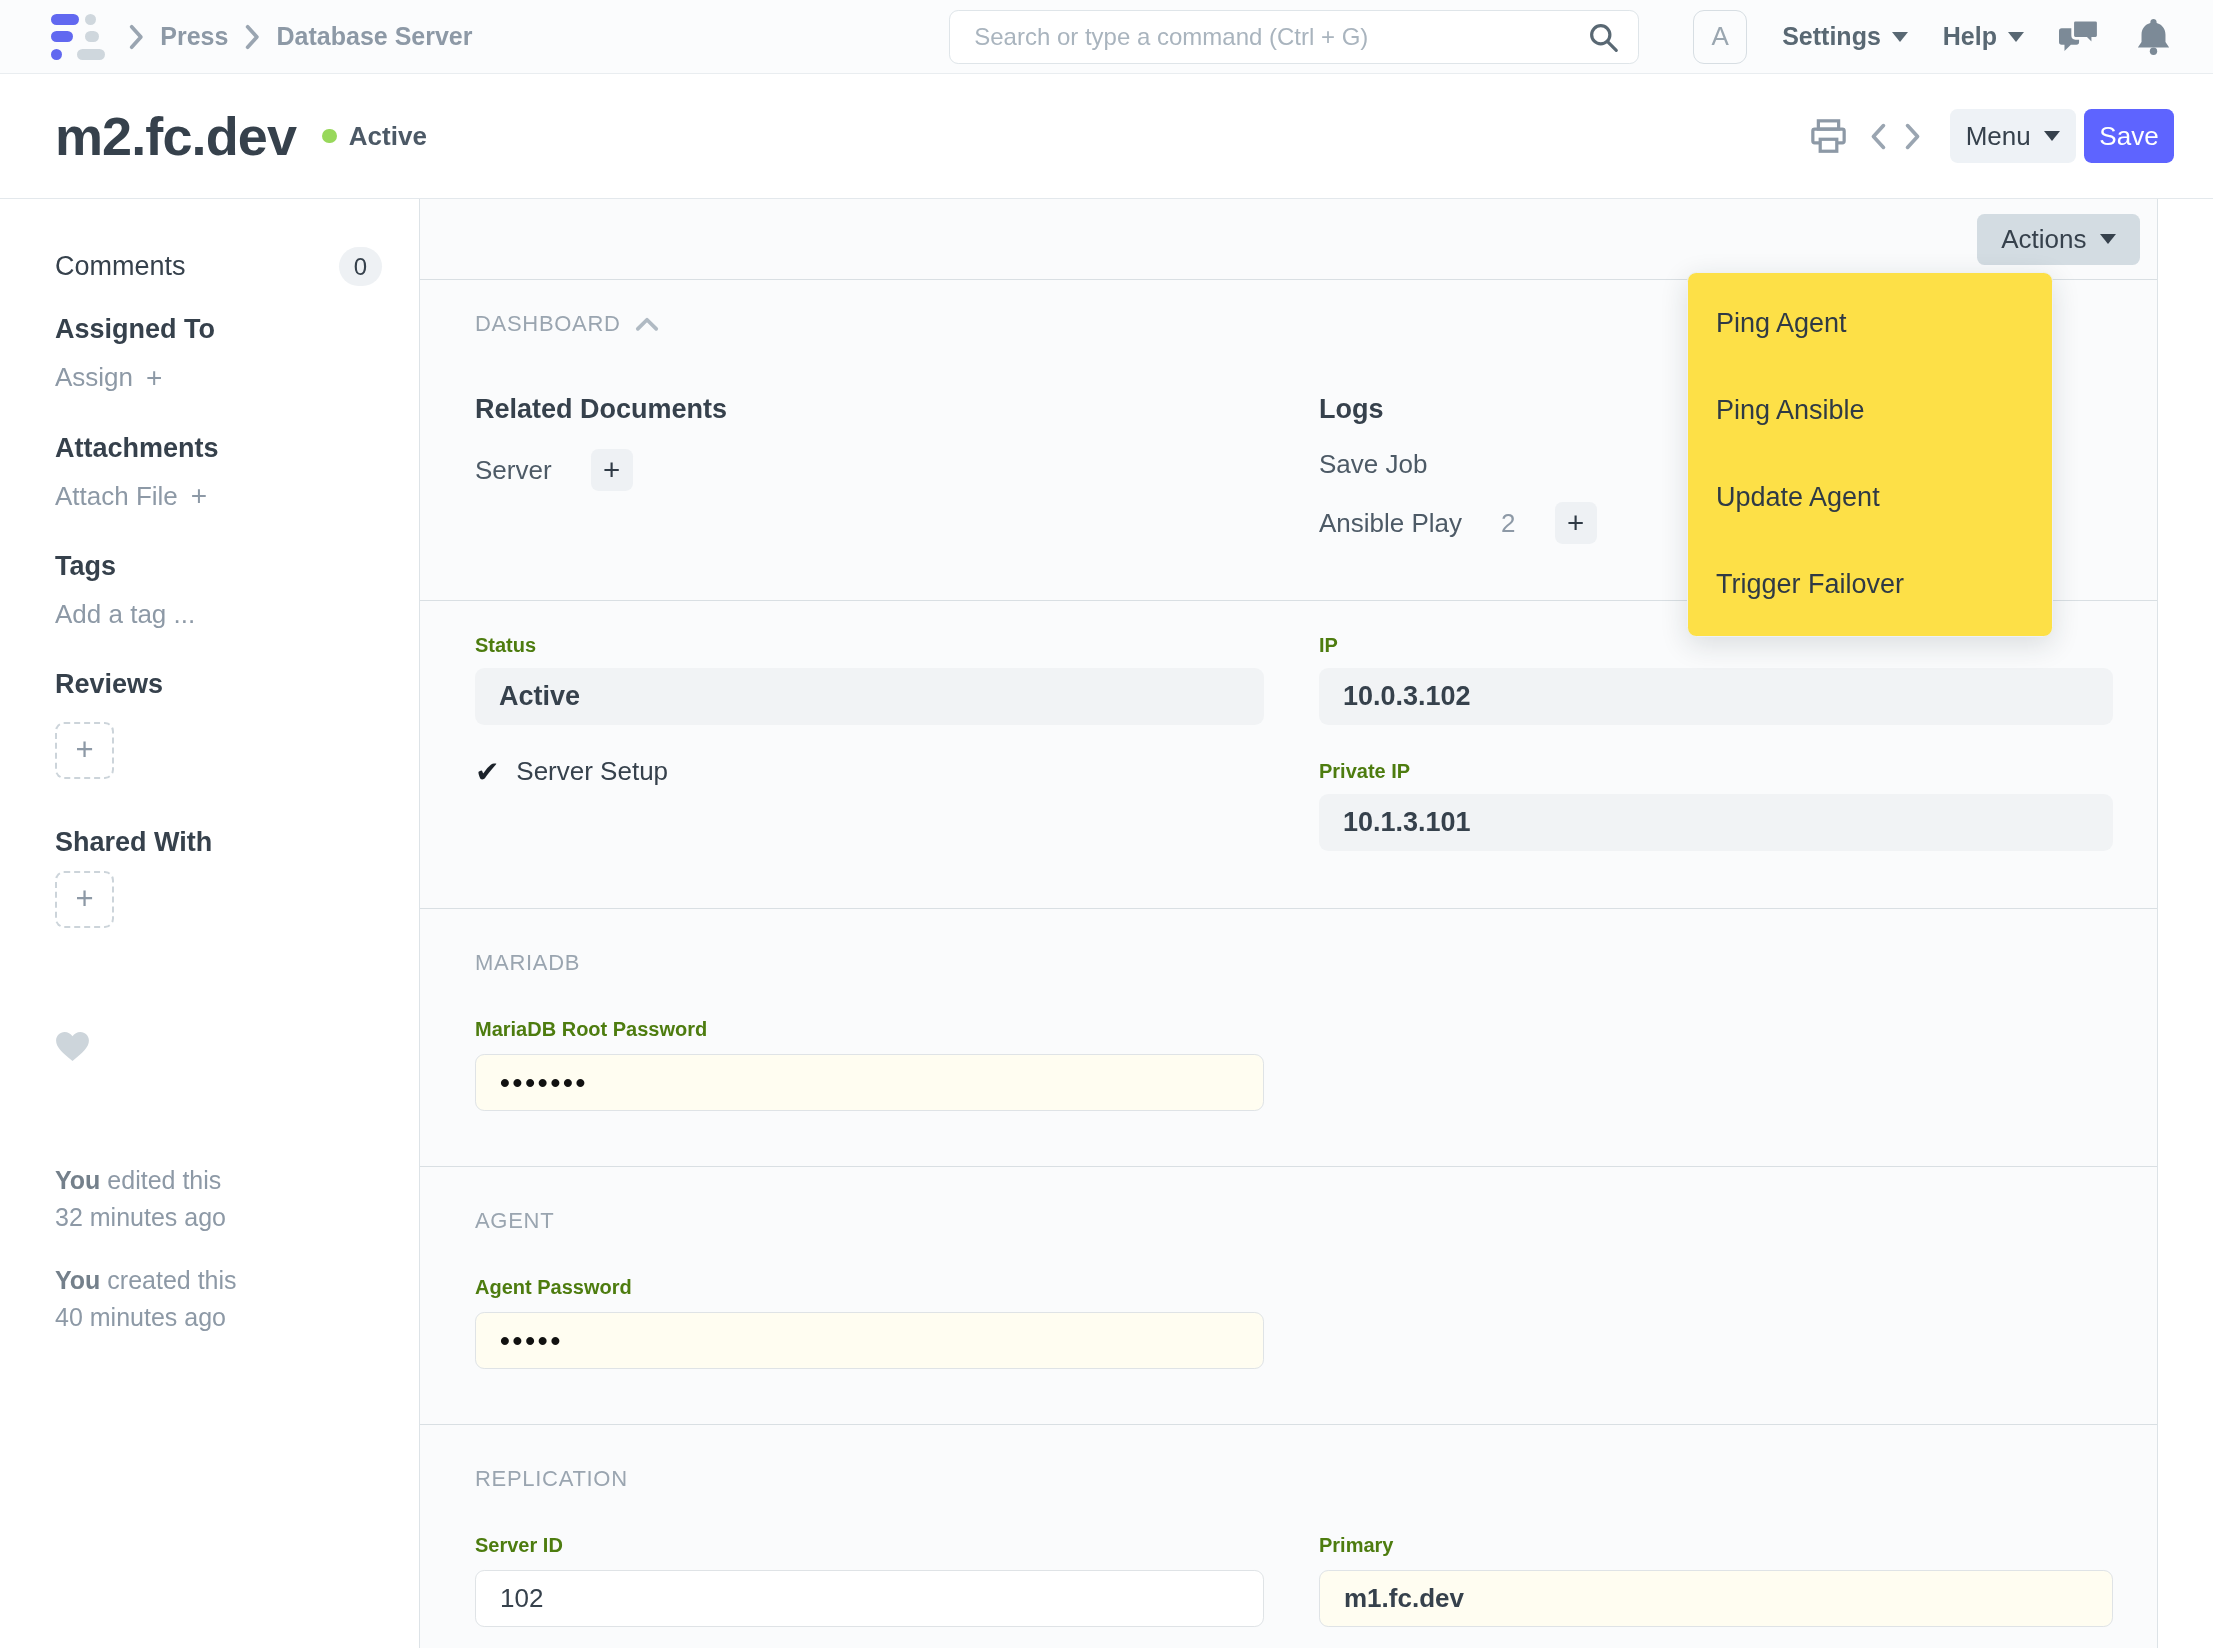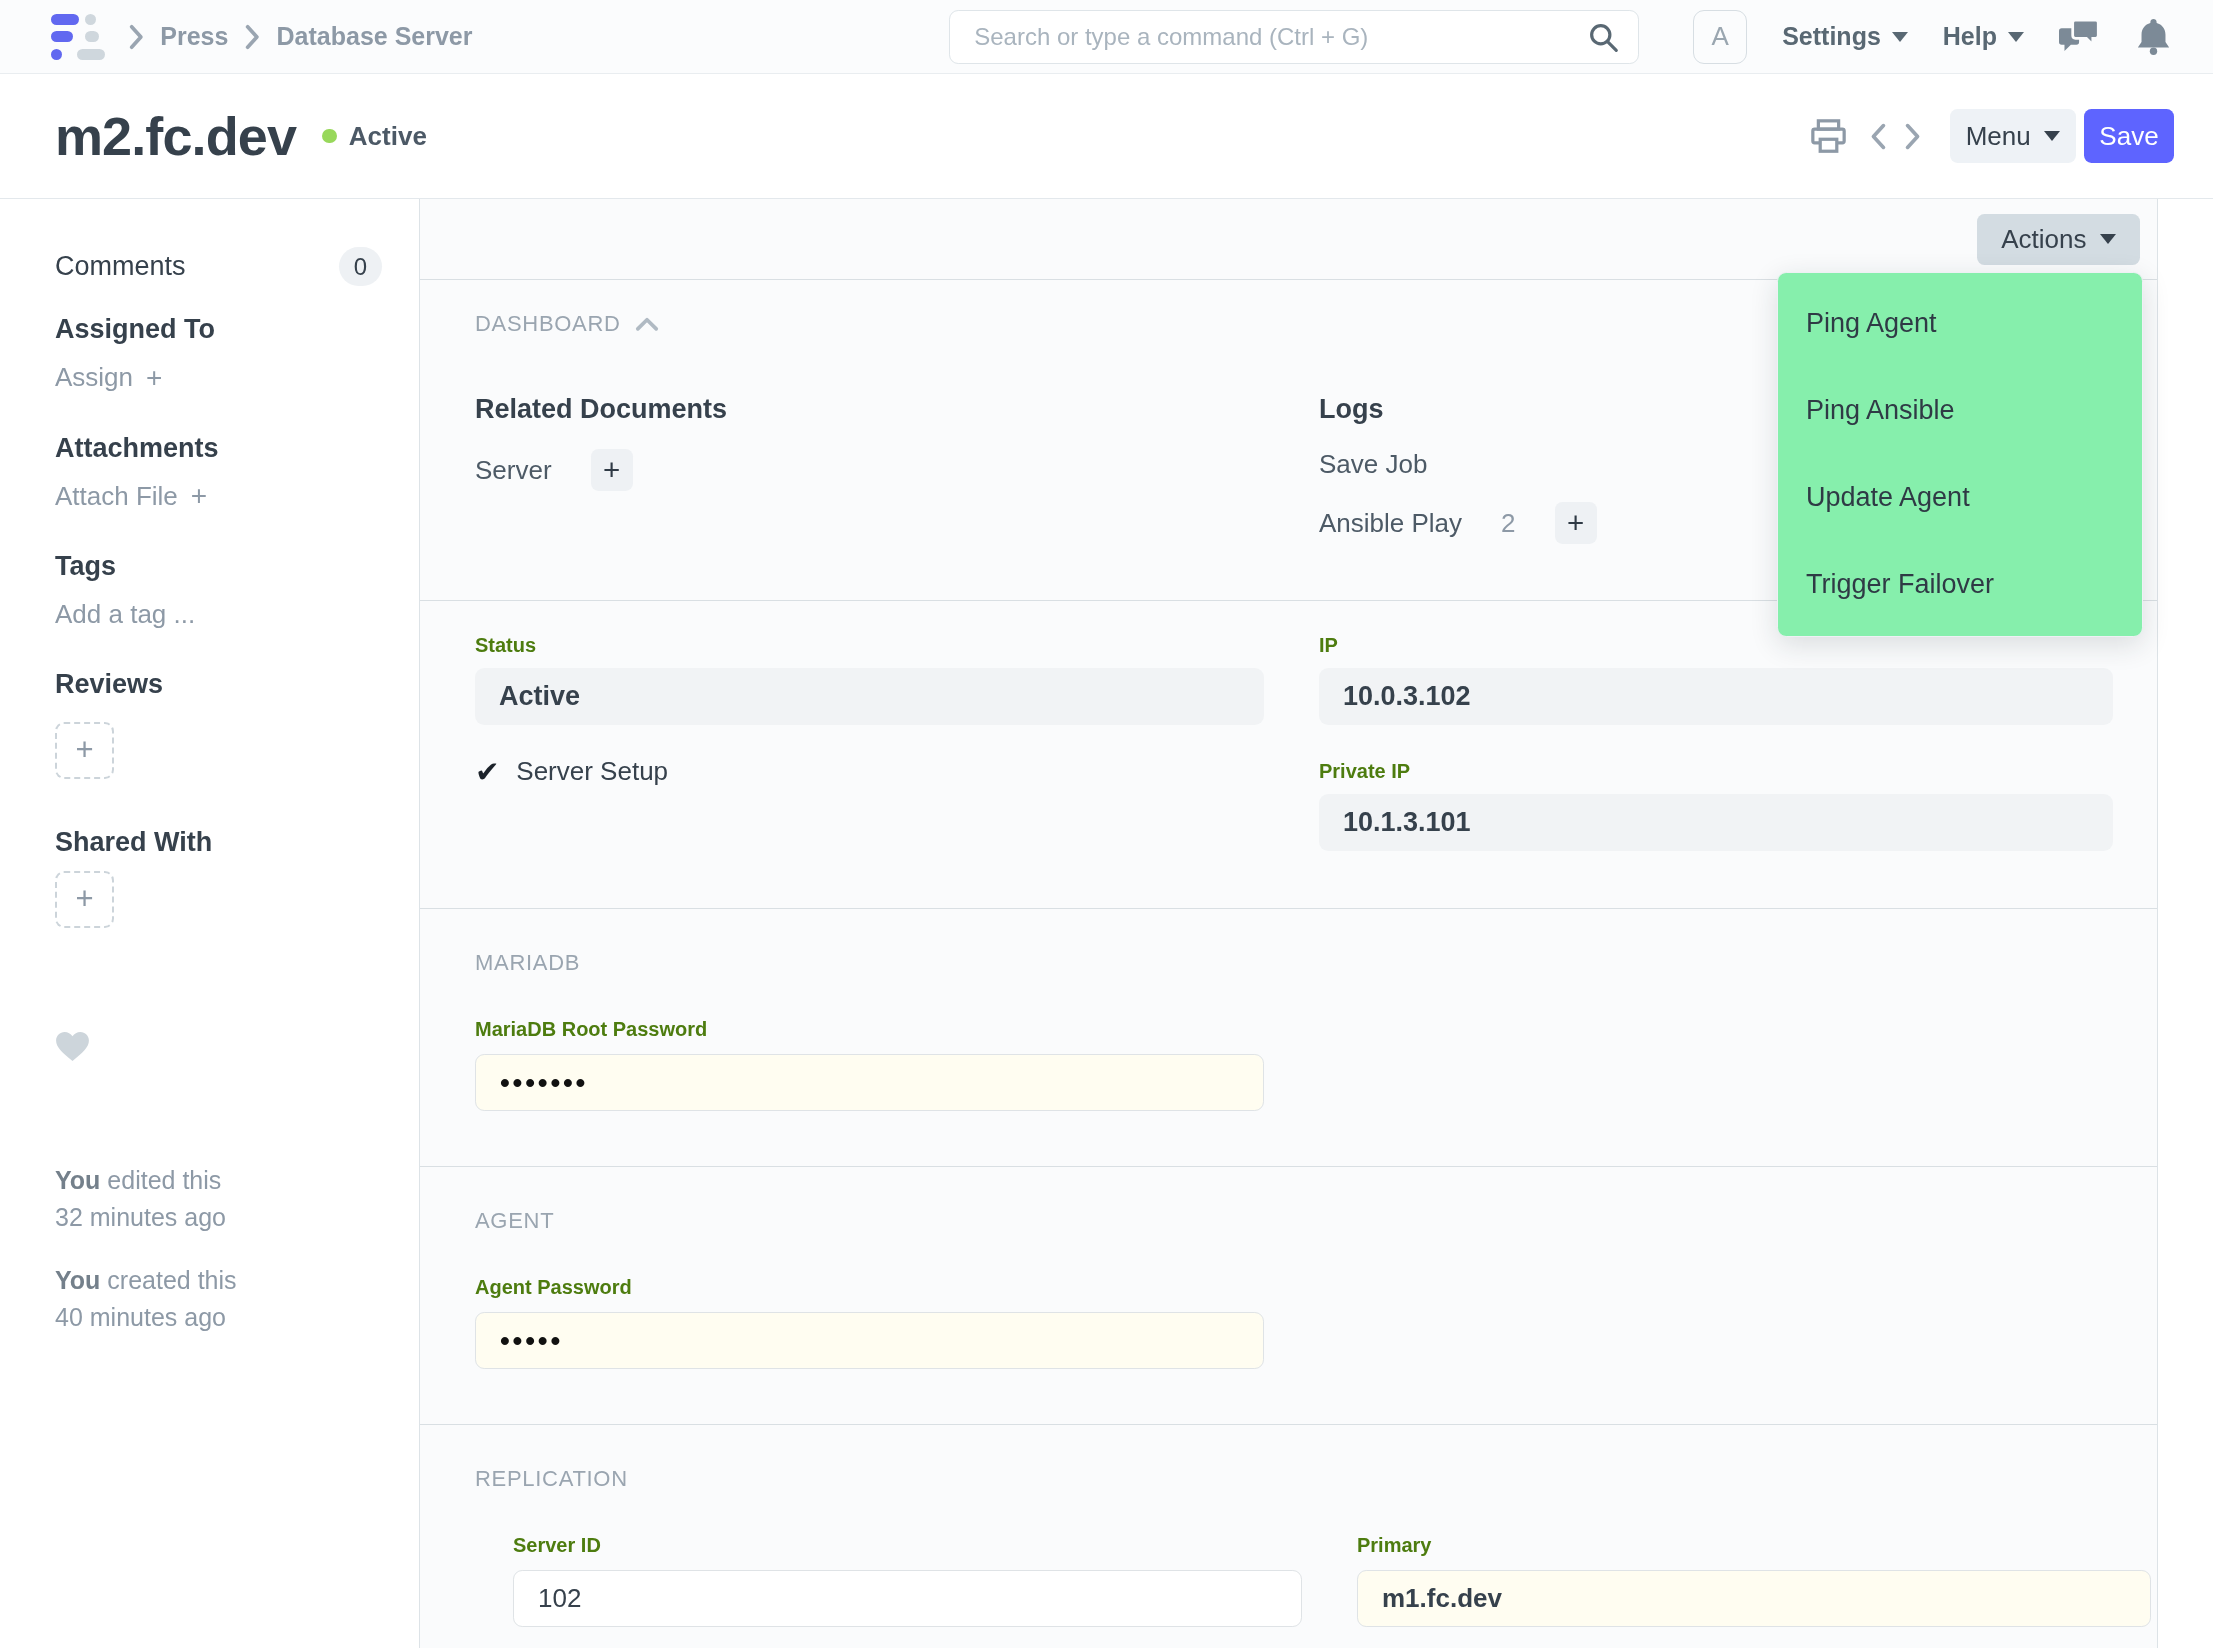--- a/index.html
+++ b/index.html
@@ -95,25 +95,25 @@
 
   .sec-pw { height:258px; padding-top:41px; }
   .sec-pw .field-label { margin-top:42px; display:block; }
   input.field-input { margin-top:13px; width:789px; height:57px; border:1.8px solid #dfe3e6; border-radius:9.2px;
                 background:#fff; font-family:inherit; font-size:26px; color:#36414c; padding:0 24px; outline:none; }
   input.cream { background:#fffdf1; }
   input.pw { font-weight:700; letter-spacing:2.8px; font-size:28px; color:#111; }
   input.bold { font-weight:700; }
 
   .sec-repl { padding-top:41px; height:222px; border-bottom:none; }
-  .sec-repl .grid2 { margin-top:42px;margin-left:38px; }
+  .sec-repl .grid2 { margin-top:42px; }
   .sec-repl input.field-input { width:100%; }
 
   
-  .dropdown { position:absolute; left:1777px; top:272px; width:366px; background:#86efac; border-radius:9.2px;
+  .dropdown { position:absolute; left:1687px; top:272px; width:366px; background:#fde047; border-radius:9.2px;
               border:0.9px solid #eef1f4; box-shadow:0 7.4px 28px rgba(25,39,52,0.14); padding:7.4px 0; z-index:50; }
   .dropdown-item { padding:28px 18.5px 28px 28px; font-size:27px; color:#2f3a45; cursor:pointer; }
 
   svg { display:block; }
 </style>
 </head>
 <body>
 
 <div class="screen">
 

